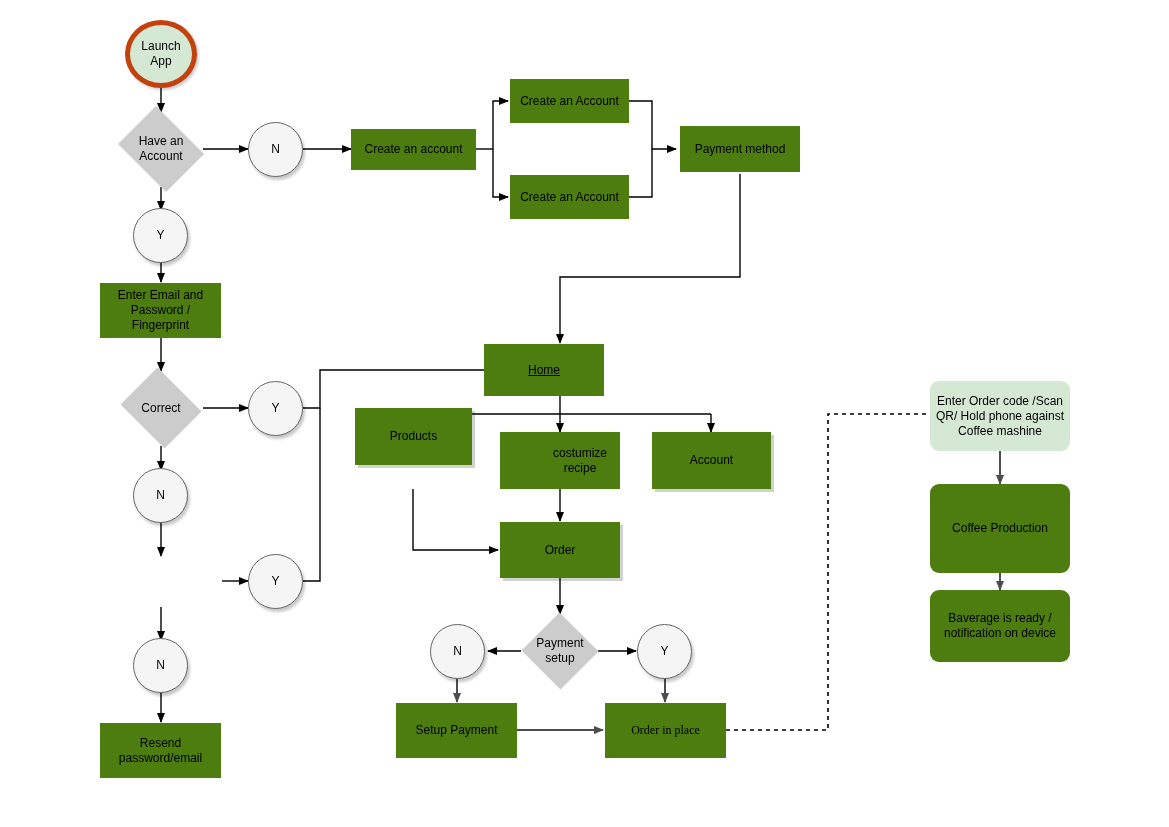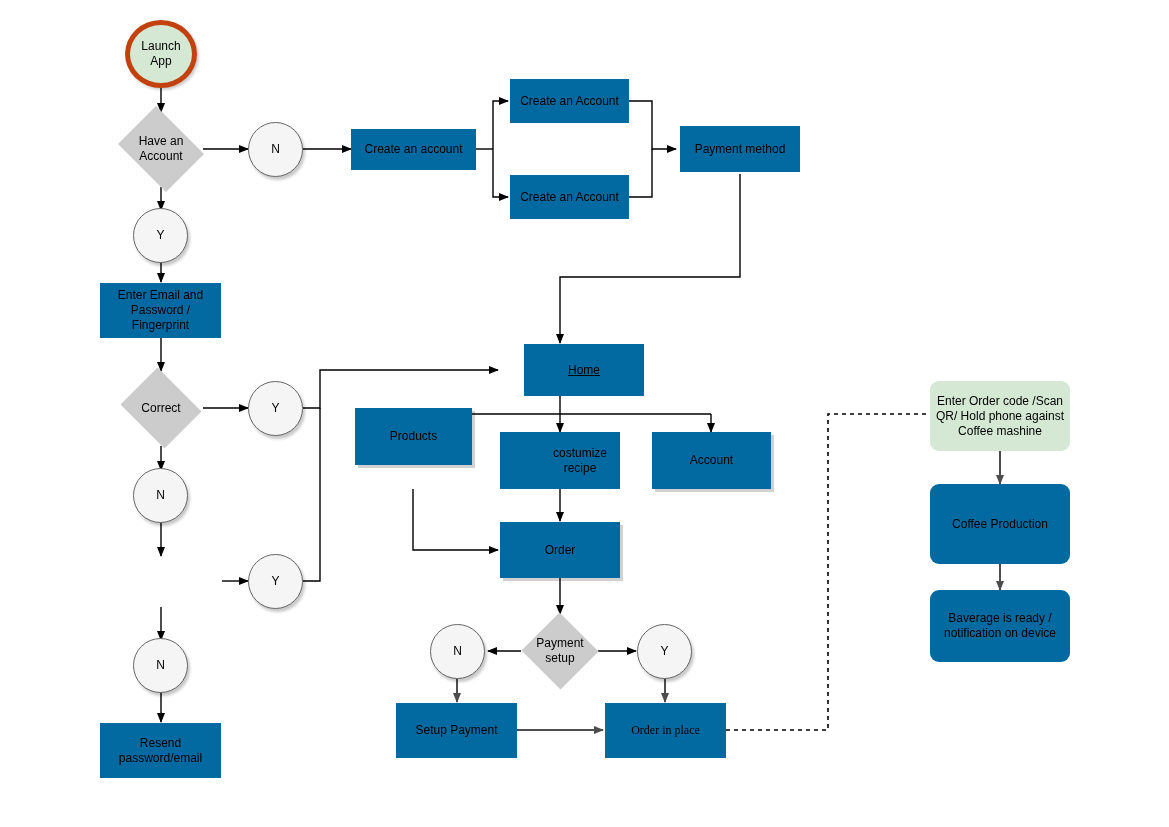--- a/index.html
+++ b/index.html
@@ -37,21 +37,21 @@
     line-height: 15px;
     z-index: 2;
   }
   .node .lbl {
     display: block;
     padding: 0 5px;
     white-space: pre-line;
   }
   
   .box {
-    background: #0369a1;
+    background: #4d7c0f;
   }
   .box.shadow {
     box-shadow: 3px 3px 0 0 rgba(0,0,0,0.18);
   }
   
   .box.round {
     border-radius: 9px;
   }
   .box.green {
     background: #d5e8d4;
@@ -239,21 +239,21 @@
 
   <div class="node yn" style="left:133px; top:638px; width:55px; height:55px;">
     <span class="lbl">N</span>
   </div>
 
   <div class="node box" style="left:100px; top:723px; width:121px; height:55px;">
     <span class="lbl">Resend
 password/email</span>
   </div>
 
-  <div class="node box" style="left:524px; top:344px; width:120px; height:52px;">
+  <div class="node box" style="left:484px; top:344px; width:120px; height:52px;">
     <span class="lbl u">Home</span>
   </div>
 
   <div class="node box shadow" style="left:355px; top:408px; width:117px; height:57px;">
     <span class="lbl">Products</span>
   </div>
 
   <div class="node box" style="left:500px; top:432px; width:120px; height:57px;padding-left:40px;">
     <span class="lbl">costumize recipe</span>
   </div>
@@ -287,21 +287,21 @@
   <div class="node box" style="left:605px; top:703px; width:121px; height:55px;font-family:Liberation Serif, serif;">
     <span class="lbl">Order in place</span>
   </div>
 
   <div class="node box round green" style="left:930px; top:381px; width:140px; height:70px;">
     <span class="lbl">Enter Order code /Scan
 QR/ Hold phone against
 Coffee mashine</span>
   </div>
 
-  <div class="node box round" style="left:930px; top:484px; width:140px; height:80px;">
+  <div class="node box round" style="left:930px; top:484px; width:140px; height:89px;">
     <span class="lbl">Coffee Production</span>
   </div>
 
   <div class="node box round" style="left:930px; top:590px; width:140px; height:72px;">
     <span class="lbl">Baverage is ready /
 notification on device</span>
   </div>
 
 </div>
 

